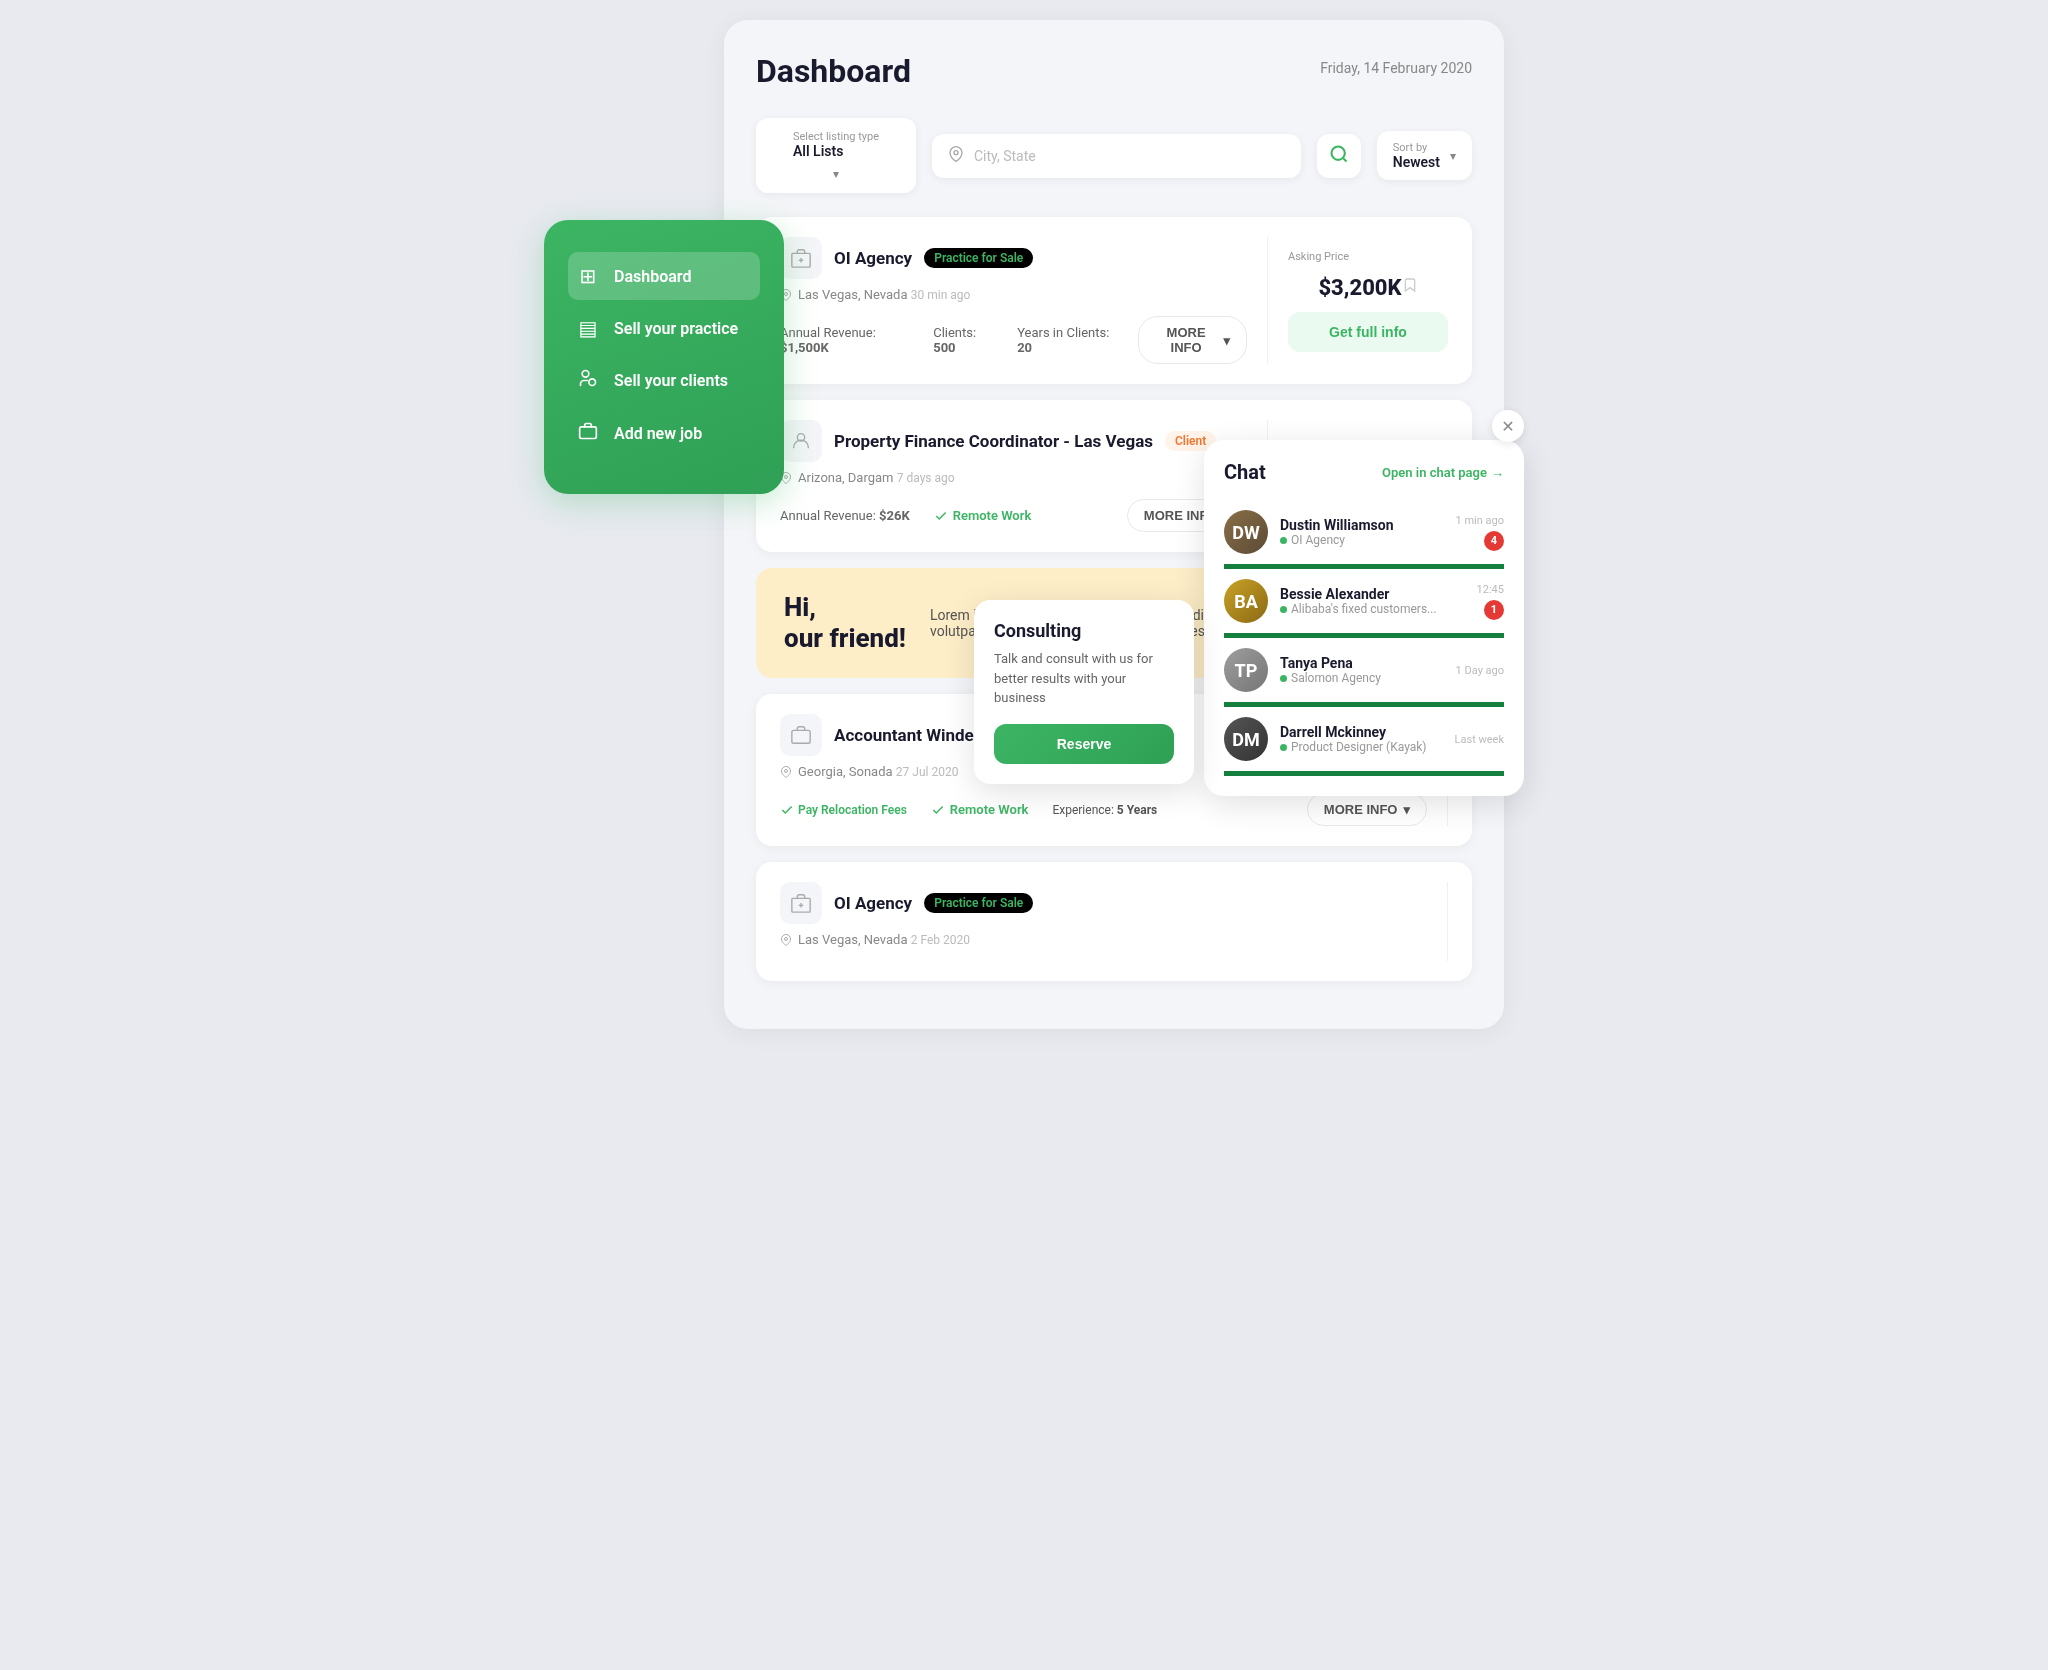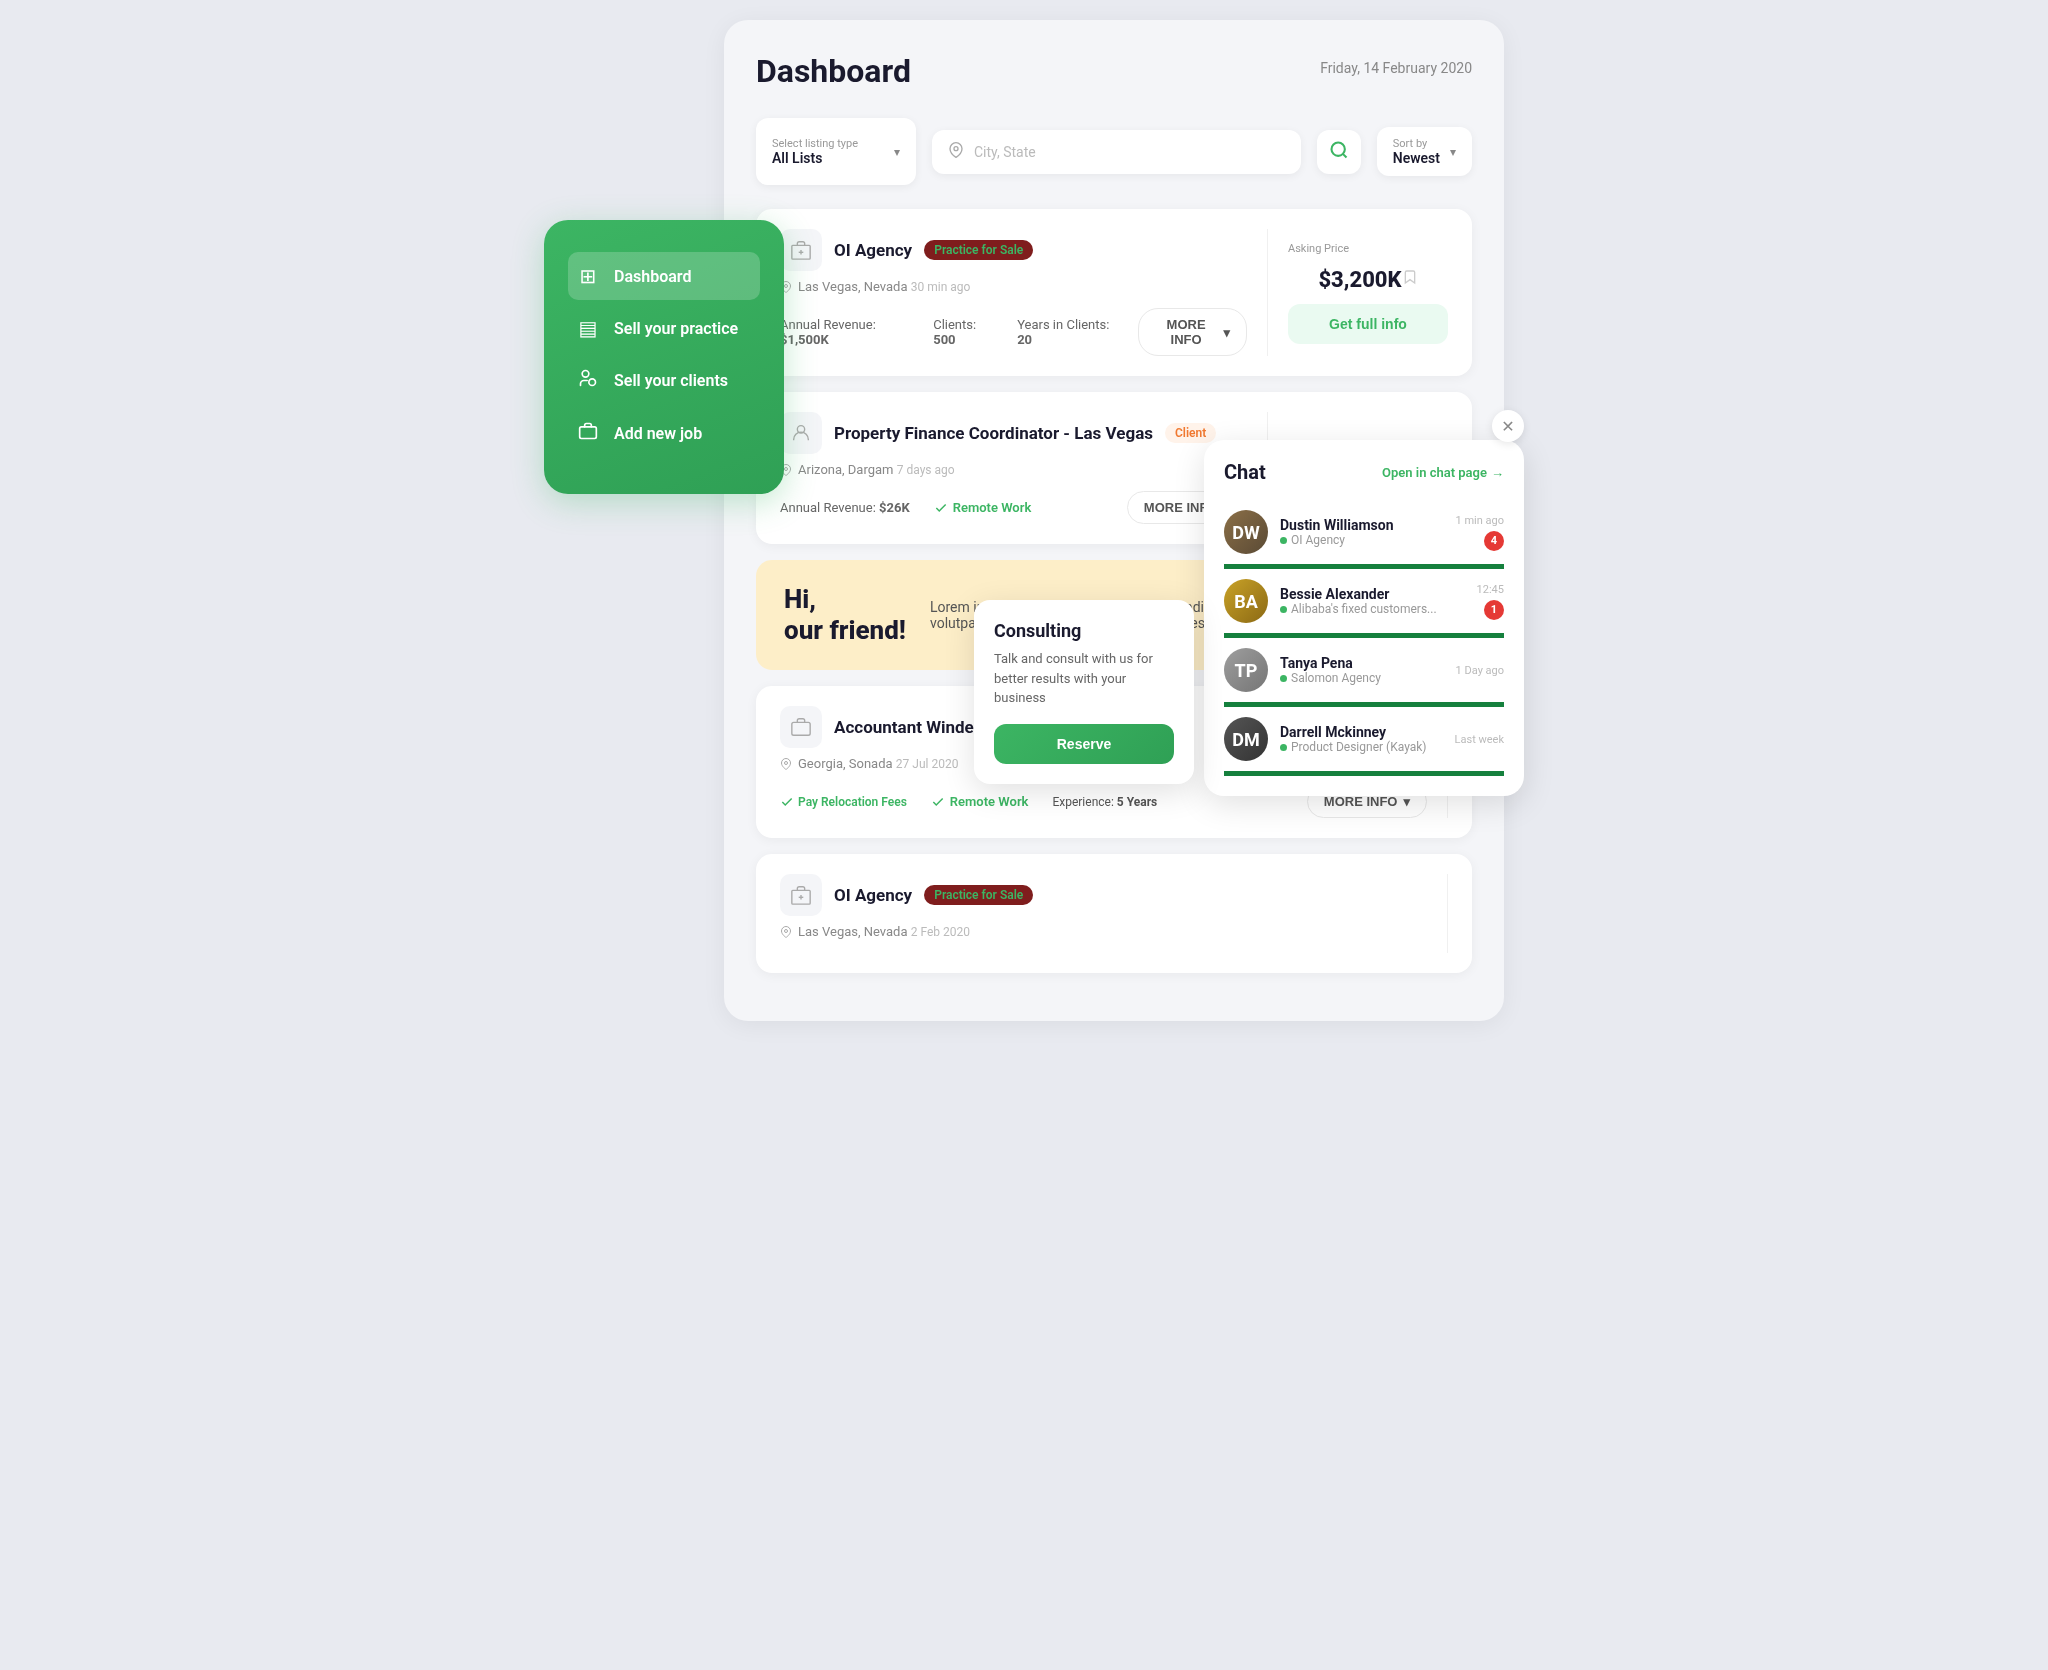--- a/index.html
+++ b/index.html
@@ -97,27 +97,28 @@
       display: flex;
       gap: 16px;
       margin-bottom: 24px;
       align-items: center;
     }
 
     .filter-select {
       background: #fff;
       border: none;
       border-radius: 12px;
-      padding: 19px 16px;
-      display: flex;
-      align-items: center;
-      gap: 23px;
+      padding: 12px 16px;
+      display: flex;
+      align-items: center;
+      gap: 8px;
       cursor: pointer;
       box-shadow: 0 2px 8px rgba(0,0,0,0.06);
       min-width: 160px;
+      flex-direction: column;
     }
 
     .filter-select-content {
       flex: 1;
     }
 
     .filter-label-small {
       font-size: 11px;
       color: #999;
     }
@@ -221,21 +222,21 @@
       color: #1a1a2e;
     }
 
     .badge {
       font-size: 12px;
       font-weight: 600;
       padding: 3px 10px;
       border-radius: 20px;
     }
 
-    .badge-green { color: #3cb563; background: #7f1d1d; }
+    .badge-green { color: #3cb563; background: #000000; }
     .badge-orange { color: #f07830; background: #fff3ea; }
     .badge-blue { color: #4a90e2; background: #eaf2ff; }
 
     .listing-location {
       display: flex;
       align-items: center;
       gap: 6px;
       font-size: 13px;
       color: #888;
       margin-bottom: 14px;

